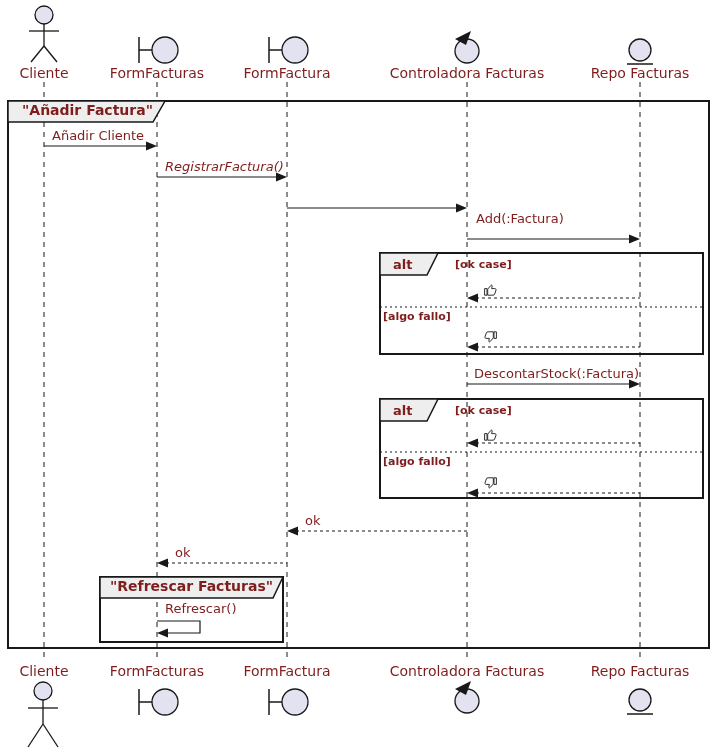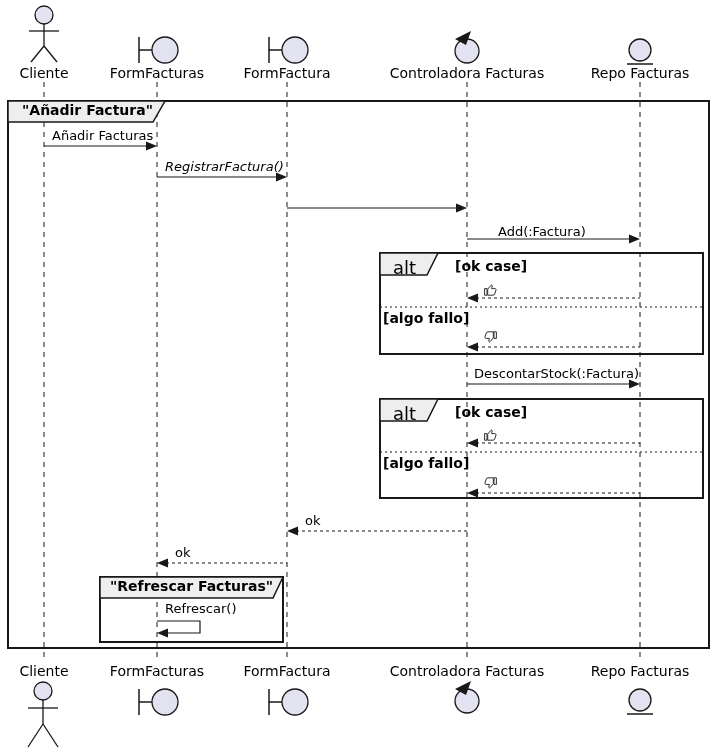--- a/index.html
+++ b/index.html
@@ -1,25 +1,25 @@
 <!DOCTYPE html>
 <html><head>
 <meta charset="utf-8">
 <style>
   html,body { margin:0; padding:0; background:#fff; }
   .canvas {
     position:relative; width:717px; height:748px; background:#FFFFFF;
     font-family:"DejaVu Sans", sans-serif; overflow:hidden; color:#111;
   }
   .layer { position:absolute; left:0; top:0; }
-  .txt { position:absolute; white-space:nowrap; font-size:13px; line-height:1.25; color:#000000; }
+  .txt { position:absolute; white-space:nowrap; font-size:13px; line-height:1.25; color:#7f1d1d; }
   .plabel { font-size:14px; transform:translateX(-50%); }
   .frame-title { font-size:14px; font-weight:bold; }
-  .op { font-size:18px; font-weight:normal; }
-  .guard { font-size:14px; font-weight:bold; }
+  .op { font-size:13px; font-weight:bold; }
+  .guard { font-size:11px; font-weight:bold; }
   svg line, svg polyline, svg path.stroke-only { stroke:#181818; }
 </style>
 </head>
 <body>
 
 <div class="canvas">
 
   <svg class="layer" width="717" height="748" viewBox="0 0 717 748">
     <defs>
       <g id="thumb-up">
@@ -156,23 +156,23 @@
   </svg>
 
   <div class="txt plabel" style="left:44px;  top:65px;">Cliente</div>
   <div class="txt plabel" style="left:157px; top:65px;">FormFacturas</div>
   <div class="txt plabel" style="left:287px; top:65px;">FormFactura</div>
   <div class="txt plabel" style="left:467px; top:65px;">Controladora Facturas</div>
   <div class="txt plabel" style="left:640px; top:65px;">Repo Facturas</div>
 
   <div class="txt frame-title" style="left:22px; top:102px;">"Añadir Factura"</div>
 
-  <div class="txt" style="left:52px;  top:128px;">Añadir Facturas</div>
+  <div class="txt" style="left:52px;  top:128px;">Añadir Cliente</div>
   <div class="txt" style="left:165px; top:159px;font-style:italic;">RegistrarFactura()</div>
-  <div class="txt" style="left:476px; top:224px;margin-left:22px;">Add(:Factura)</div>
+  <div class="txt" style="left:476px; top:211px;">Add(:Factura)</div>
   <div class="txt" style="left:474px; top:366px;text-align:right;">DescontarStock(:Factura)</div>
   <div class="txt" style="left:305px; top:513px;">ok</div>
   <div class="txt" style="left:175px; top:545px;">ok</div>
   <div class="txt" style="left:165px; top:601px;">Refrescar()</div>
 
   <div class="txt op" style="left:393px; top:257px;">alt</div>
   <div class="txt guard" style="left:455px; top:258px;">[ok case]</div>
   <div class="txt guard" style="left:383px; top:310px;">[algo fallo]</div>
 
   <div class="txt op" style="left:393px; top:403px;">alt</div>

